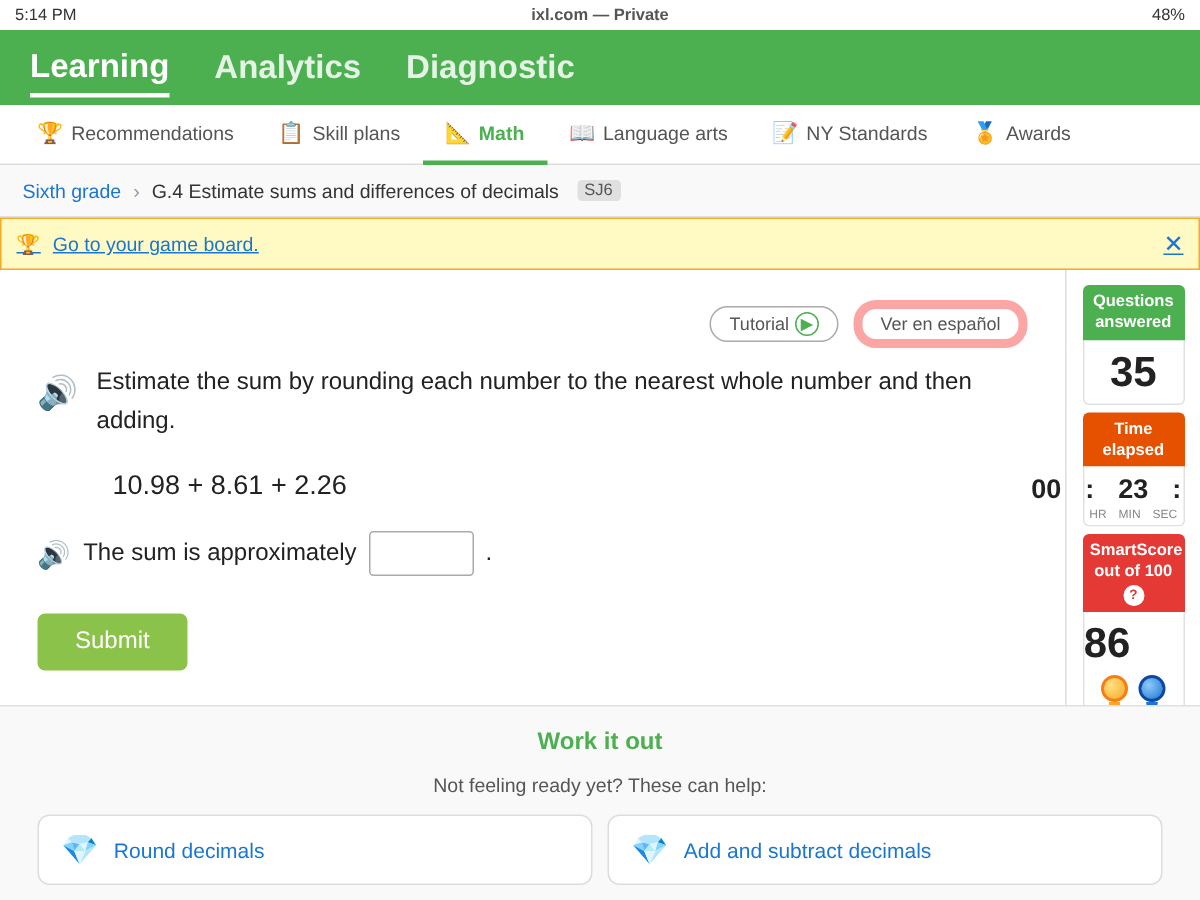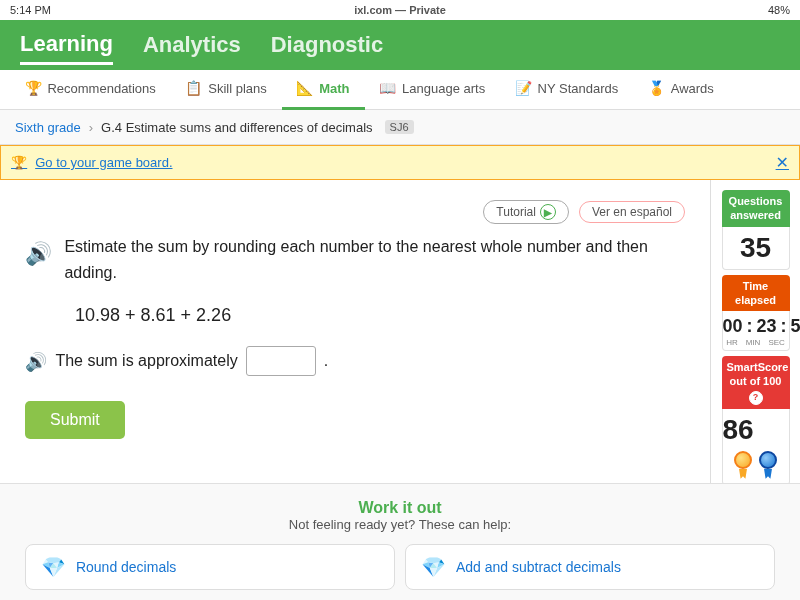--- a/index.html
+++ b/index.html
@@ -129,21 +129,21 @@
       padding: 3px 12px;
       font-size: 12px;
       color: #555;
       cursor: pointer;
       display: flex;
       align-items: center;
       gap: 4px;
     }
     .translate-btn {
       background: none;
-      border: 1px solid #fca5a5;
+      border: 6px solid #fca5a5;
       border-radius: 15px;
       padding: 3px 12px;
       font-size: 12px;
       color: #555;
       cursor: pointer;
     }
 
     .question-text {
       font-size: 16px;
       line-height: 1.6;
@@ -235,21 +235,22 @@
     .sidebar-card-header.orange { background: #e65100; }
     .time-body {
       background: #fff;
       border: 1px solid #e0e0e0;
       border-top: none;
       padding: 5px 0 3px;
       border-radius: 0 0 4px 4px;
     }
     .time-display {
       display: flex;
-      gap: 4px;
+      justify-content: center;
+      gap: 16px;
       align-items: baseline;
       font-size: 18px;
       font-weight: bold;
       color: #222;
     }
     .time-labels {
       display: flex;
       justify-content: center;
       gap: 8px;
       font-size: 8px;
@@ -315,21 +316,21 @@
     .bottom-section {
       background: #f9f9f9;
       border-top: 1px solid #e0e0e0;
       padding: 15px 25px 10px;
       text-align: center;
     }
     .work-it-out {
       color: #4caf50;
       font-size: 16px;
       font-weight: 600;
-      margin-bottom: 0;
+      margin-bottom: 12px;
     }
     .not-ready {
       font-size: 13px;
       color: #555;
       margin-bottom: 12px;
     }
     .help-cards {
       display: flex;
       gap: 10px;
     }

